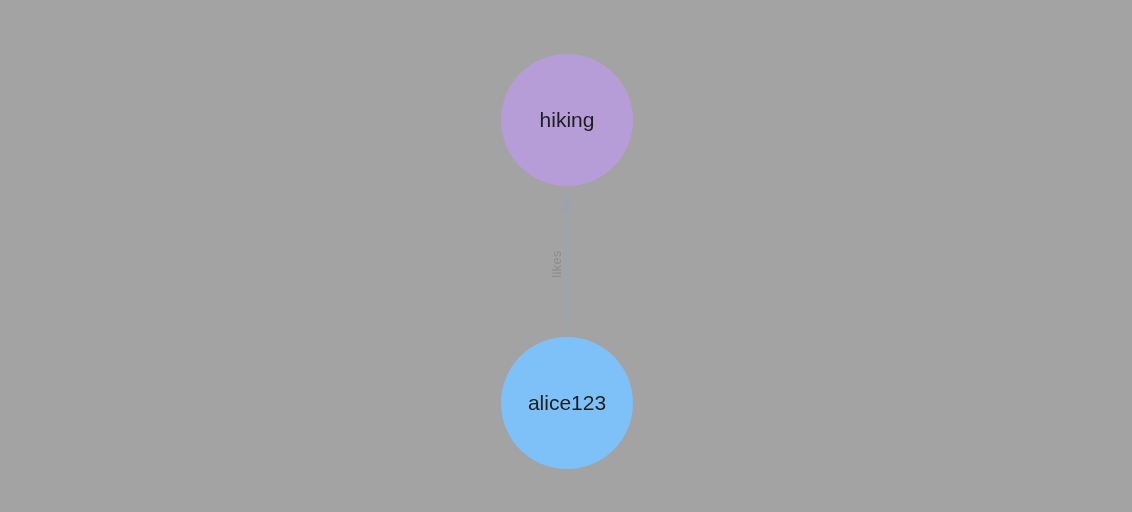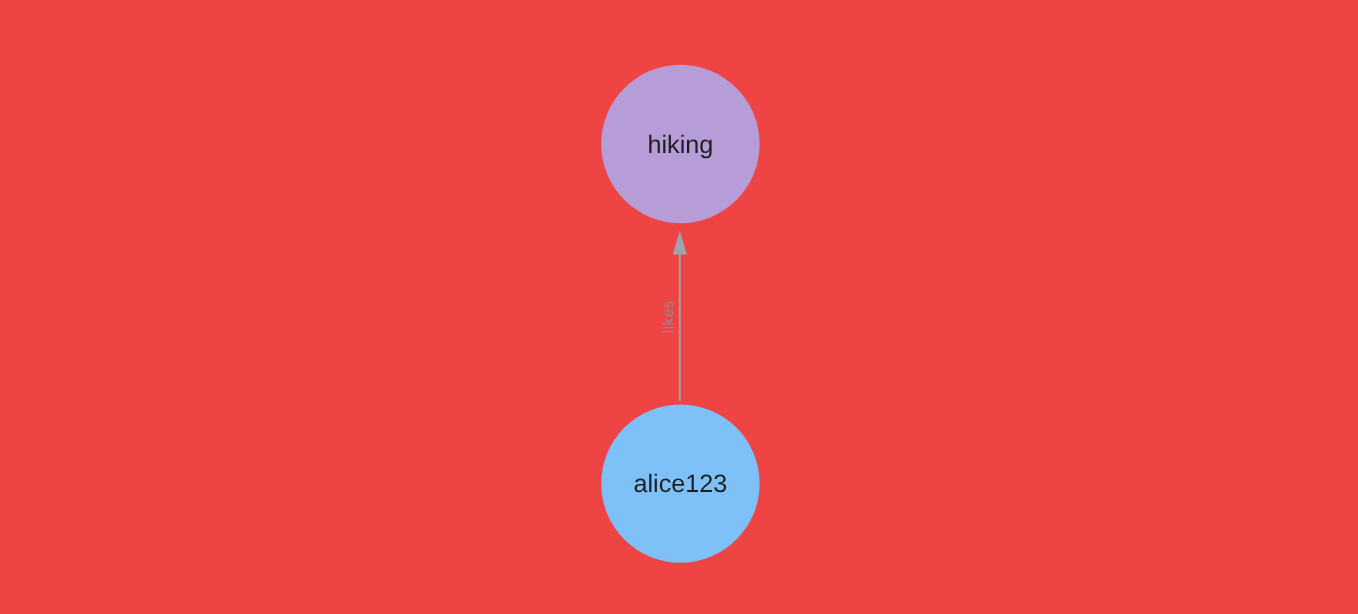--- a/index.html
+++ b/index.html
@@ -33,21 +33,21 @@
   .edge-line {
     stroke-width: 1.6;
   }
   circle {
     cursor: pointer;
   }
 </style>
 </head>
 <body>
 
-<div class="stage" style="background-color: #ef4444;">
+<div class="stage" style="background-color: #a3a3a3;">
 
   <svg class="graph-svg" width="1132" height="512" viewBox="0 0 1132 512">
 
     <g>
       <line class="edge-line" x1="566.5" y1="334" x2="566.5" y2="208" stroke="#9da3ab"></line>
       <polygon points="566.5,192 560.6,212 572.4,212" fill="#9da3ab"></polygon>
       <text class="edge-label" transform="translate(561,264) rotate(-90)" text-anchor="middle" fill="#8d8d8d">likes</text>
     </g>
 
     <g>

